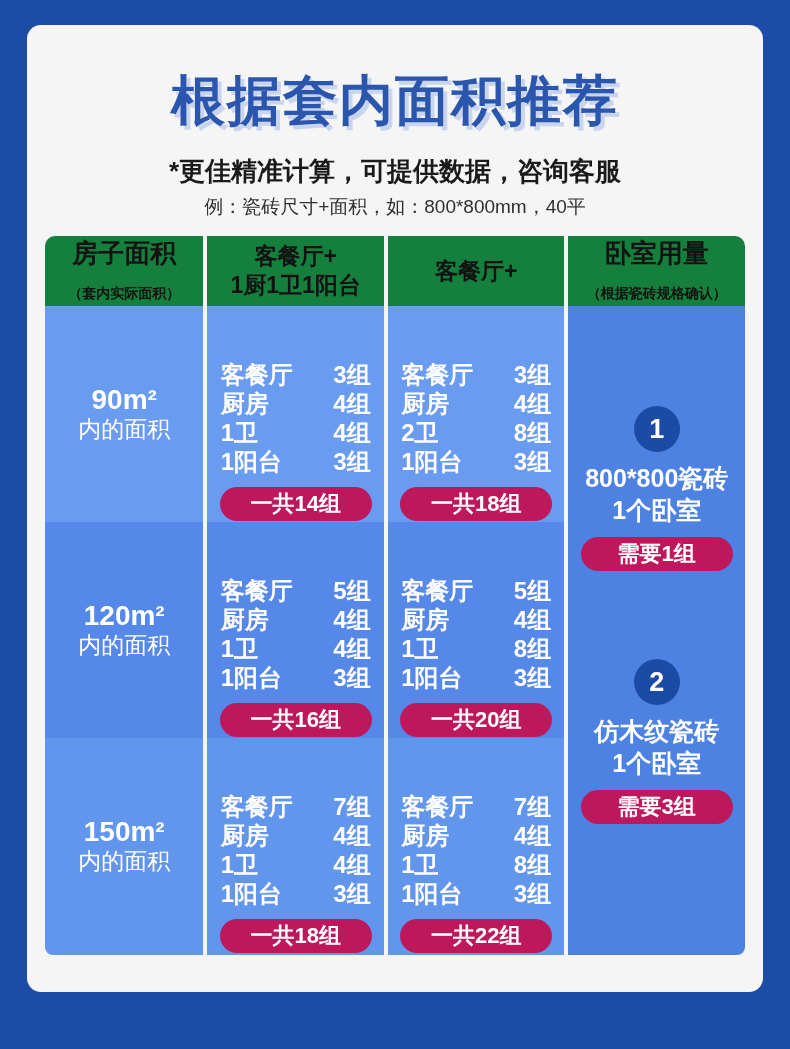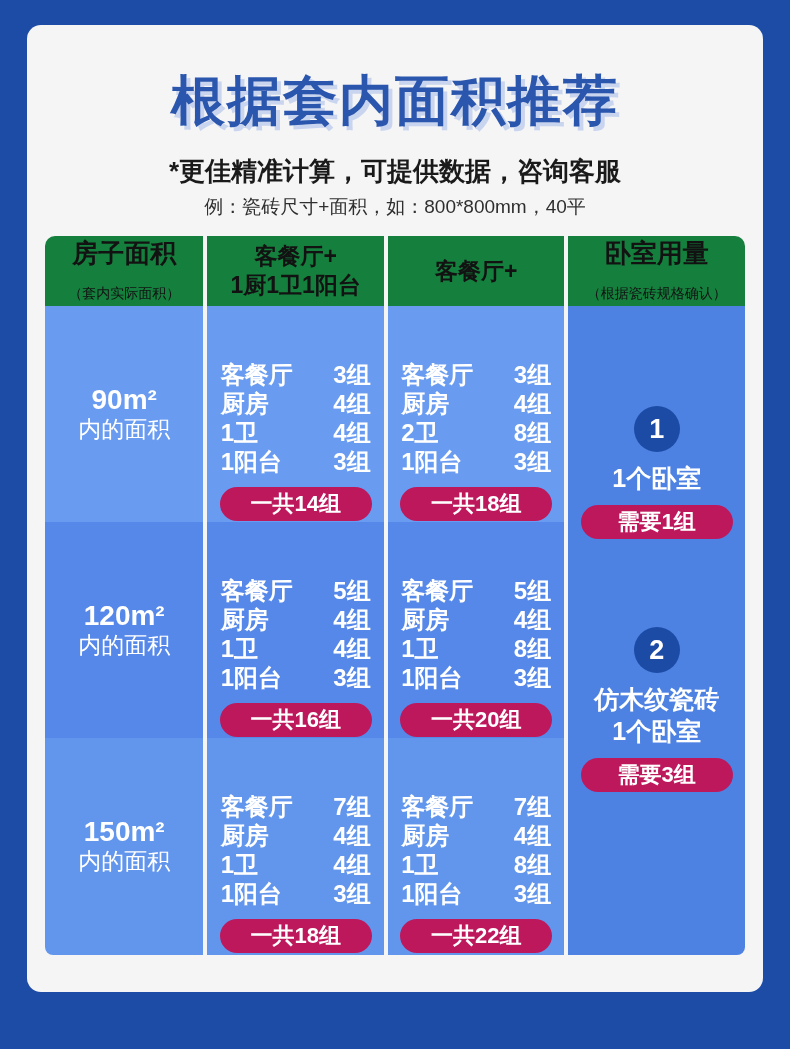--- a/index.html
+++ b/index.html
@@ -19,21 +19,21 @@
        width:700px;margin:16px auto 0;}
 
   .th{background:#15803d;color:#121212;display:flex;flex-direction:column;
       align-items:center;justify-content:center;text-align:left;}
   .th.c1{grid-column:1;border-radius:10px 0 0 0;}
   .th.c2{grid-column:2;}
   .th.c3{grid-column:3;}
   .th.c4{grid-column:4;border-radius:0 10px 0 0;}
   .th-main{font-size:26px;font-weight:800;line-height:1.15;}
   .th-line{font-size:23px;font-weight:800;line-height:1.25;}
-  .th-sub{font-size:14px;font-weight:400;margin-top:16px;}
+  .th-sub{font-size:14px;font-weight:700;margin-top:16px;}
 
   .r1{background:#699CF0;}
   .r2{background:#5588E8;}
   .r3{background:#6296EC;}
 
   .area{grid-column:1;display:flex;flex-direction:column;align-items:center;
         justify-content:center;color:#FFFFFF;text-align:center;}
   .area.last{border-radius:0 0 0 8px;}
   .area-num{font-size:28px;font-weight:800;line-height:1.1;}
   .area-label{font-size:23px;font-weight:400;line-height:1.2;}
@@ -225,20 +225,21 @@
               <span>1阳台</span>
               <span>3组</span>
             </div>
         </div>
         <div class="pill">一共22组</div>
       </div>
 
       <div class="bedroom">
         <div class="b-sec">
           <div class="circle">1</div>
+          <div class="b-line">800*800瓷砖</div>
           <div class="b-line">1个卧室</div>
           <div class="pill b-pill">需要1组</div>
         </div>
         <div class="b-sec second">
           <div class="circle">2</div>
           <div class="b-line">仿木纹瓷砖</div>
           <div class="b-line">1个卧室</div>
           <div class="pill b-pill">需要3组</div>
         </div>
       </div>

